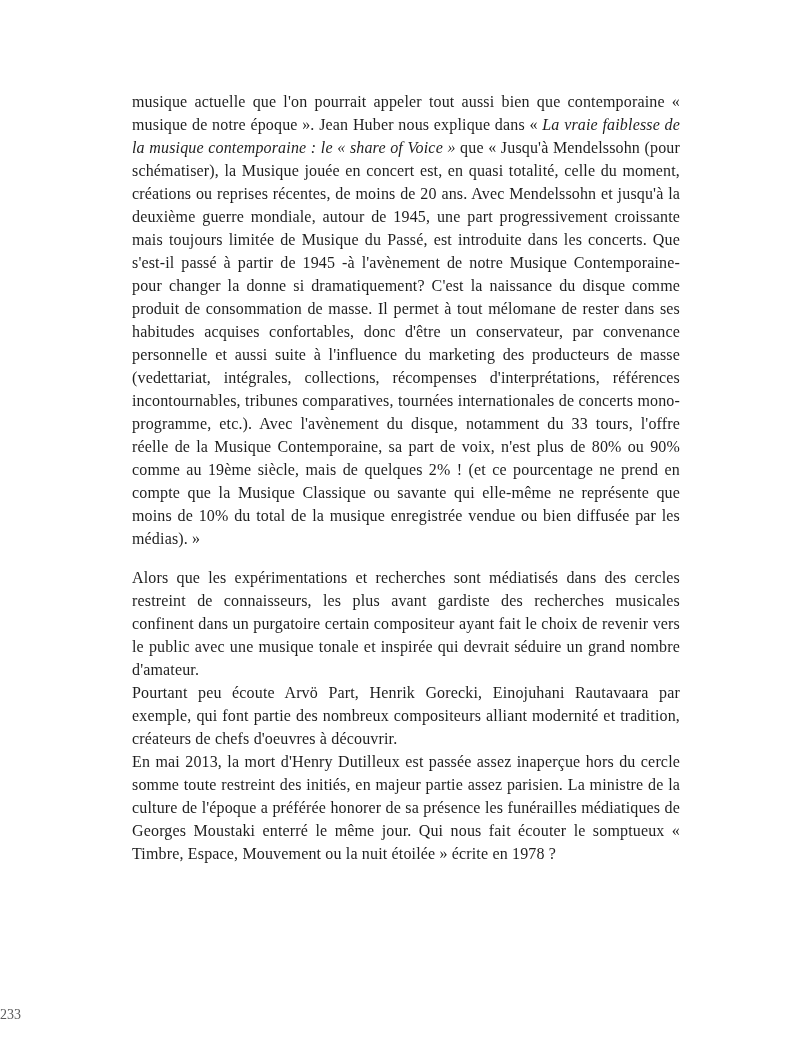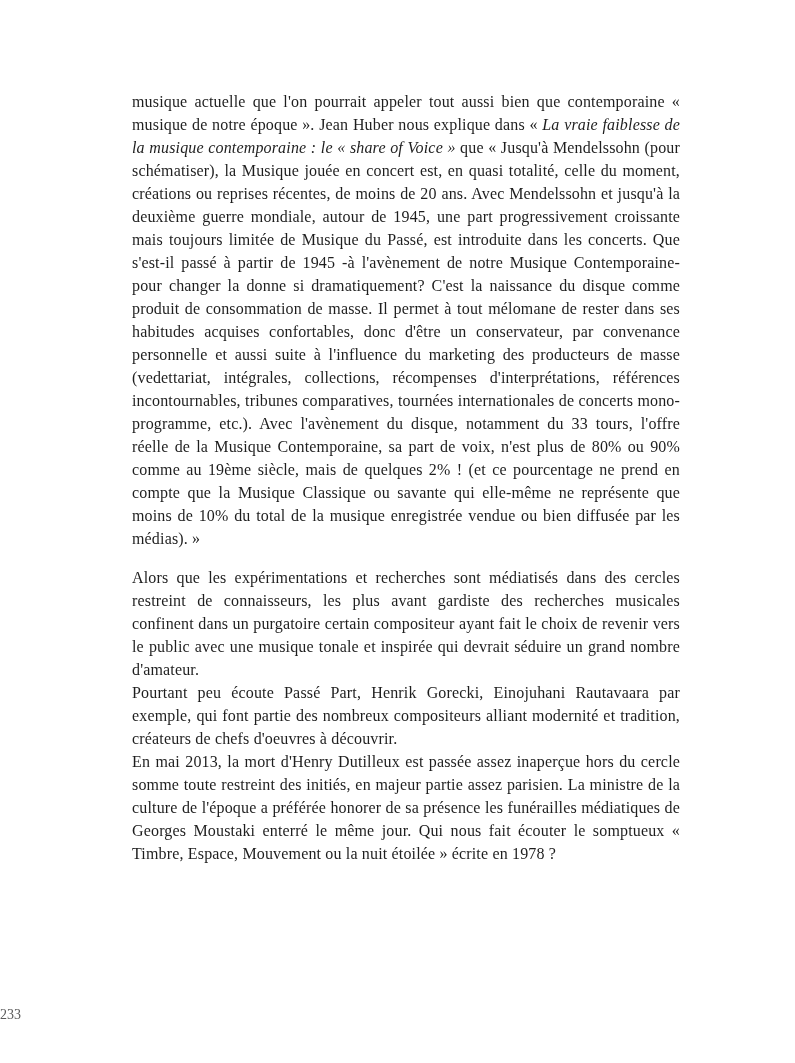--- a/index.html
+++ b/index.html
@@ -51,21 +51,21 @@
 <body>
 
 <div class="page">
 
   <main class="text-block">
 
     <p class="para para-gap"><span>musique actuelle que l'on pourrait appeler tout aussi bien que contemporaine « musique de notre époque ». Jean Huber nous explique dans « </span><span class="italic-title">La vraie faiblesse de la musique contemporaine : le « share of Voice »</span><span> que « Jusqu'à Mendelssohn (pour schématiser), la Musique jouée en concert est, en quasi totalité, celle du moment, créations ou reprises récentes, de moins de 20 ans. Avec Mendelssohn et jusqu'à la deuxième guerre mondiale, autour de 1945, une part progressivement croissante mais toujours limitée de Musique du Passé, est introduite dans les concerts. Que s'est-il passé à partir de 1945 -à l'avènement de notre Musique Contemporaine- pour changer la donne si dramatiquement? C'est la naissance du disque comme produit de consommation de masse. Il permet à tout mélomane de rester dans ses habitudes acquises confortables, donc d'être un conservateur, par convenance personnelle et aussi suite à l'influence du marketing des producteurs de masse (vedettariat, intégrales, collections, récompenses d'interprétations, références incontournables, tribunes comparatives, tournées internationales de concerts mono-programme, etc.). Avec l'avènement du disque, notamment du 33 tours, l'offre réelle de la Musique Contemporaine, sa part de voix, n'est plus de 80% ou 90% comme au 19ème siècle, mais de quelques 2% ! (et ce pourcentage ne prend en compte que la Musique Classique ou savante qui elle-même ne représente que moins de 10% du total de la musique enregistrée vendue ou bien diffusée par les médias). »</span></p>
 
     <p class="para">Alors que les expérimentations et recherches sont médiatisés dans des cercles restreint de connaisseurs, les plus avant gardiste des recherches musicales confinent dans un purgatoire certain compositeur ayant fait le choix de revenir vers le public avec une musique tonale et inspirée qui devrait séduire un grand nombre d'amateur.</p>
 
-    <p class="para">Pourtant peu écoute Passé Part, Henrik Gorecki, Einojuhani Rautavaara par exemple, qui font partie des nombreux compositeurs alliant modernité et tradition, créateurs de chefs d'oeuvres à découvrir.</p>
+    <p class="para">Pourtant peu écoute Arvö Part, Henrik Gorecki, Einojuhani Rautavaara par exemple, qui font partie des nombreux compositeurs alliant modernité et tradition, créateurs de chefs d'oeuvres à découvrir.</p>
 
     <p class="para">En mai 2013, la mort d'Henry Dutilleux est passée assez inaperçue hors du cercle somme toute restreint des initiés, en majeur partie assez parisien. La ministre de la culture de l'époque a préférée honorer de sa présence les funérailles médiatiques de Georges Moustaki enterré le même jour. Qui nous fait écouter le somptueux « Timbre, Espace, Mouvement ou la nuit étoilée » écrite en 1978 ?</p>
 
   </main>
 
   <footer class="page-number">233</footer>
 
 </div>
 
 </body></html>

